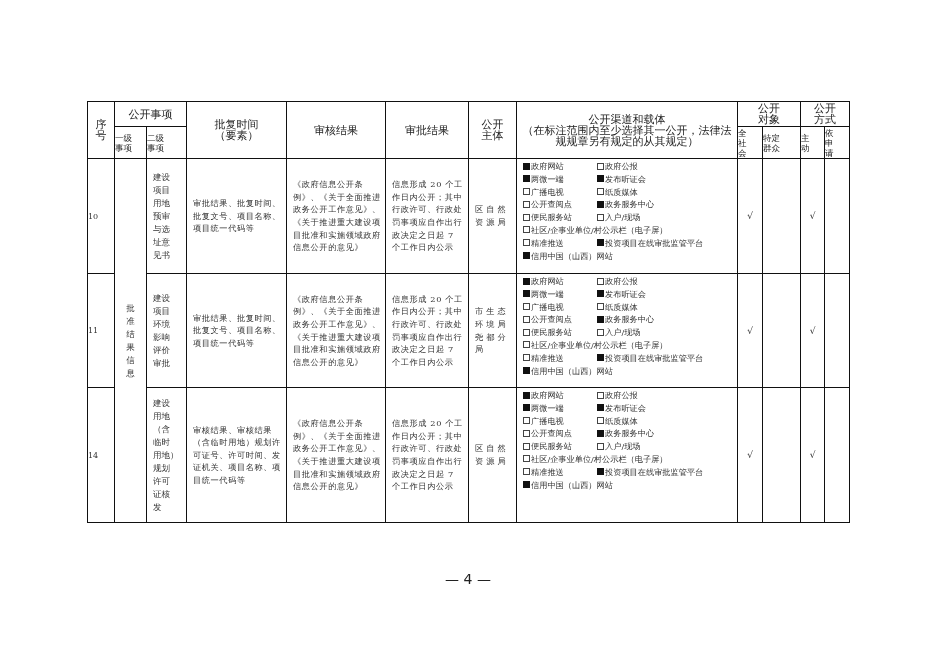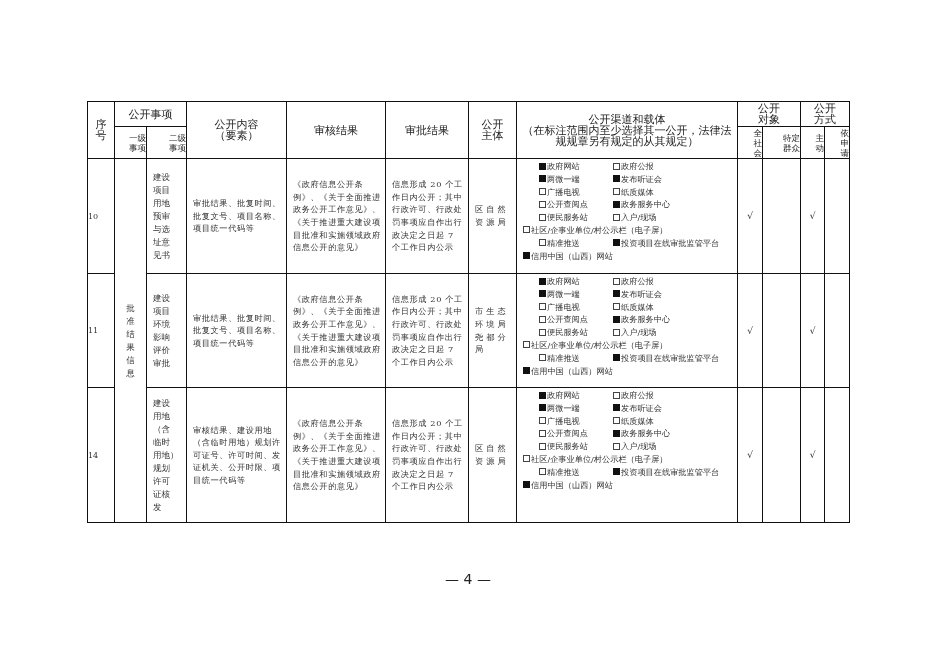--- a/index.html
+++ b/index.html
@@ -38,21 +38,21 @@
     }
     .hdr {
       font-size: 11px;
       line-height: 11px;
       text-align: center;
       color: #222;
     }
     .hdr-small {
       font-size: 8.5px;
       line-height: 10px;
-      text-align: right;
+      text-align: left;
       color: #222;
     }
     .cell-text {
       font-family: "DejaVu Serif", serif;
       font-size: 8.2px;
       line-height: 12.6px;
       color: #333;
       letter-spacing: 0.6px;
     }
     .seq {
@@ -78,21 +78,21 @@
     .channels {
       font-family: "DejaVu Serif", serif;
       font-size: 8.2px;
       line-height: 12.8px;
       color: #333;
       padding-left: 6px !important;
       vertical-align: top !important;
       padding-top: 1px !important;
     }
     .ch-line { white-space: nowrap; }
-    .ch-pair { display: inline-block; width: 74px; margin-left: 16px; }
+    .ch-pair { display: inline-block; width: 74px; }
     .box {
       display: inline-block;
       width: 7px; height: 7px;
       margin-right: 1px;
       vertical-align: -0.5px;
       box-sizing: border-box;
     }
     .box.on { background: #111; border: 1px solid #111; }
     .box.off { background: #fff; border: 1px solid #444; }
     .check {
@@ -128,21 +128,21 @@
       <col style="width:25px">
       <col style="width:38px">
       <col style="width:24px">
       <col style="width:25px">
     </colgroup>
     <thead>
       <tr style="height:25px">
         <th rowspan="2" class="hdr" style="white-space:pre-line">序
 号</th>
         <th colspan="2" class="hdr">公开事项</th>
-        <th rowspan="2" class="hdr" style="white-space:pre-line">公开内容
+        <th rowspan="2" class="hdr" style="white-space:pre-line">批复时间
 （要素）</th>
         <th rowspan="2" class="hdr">审核结果</th>
         <th rowspan="2" class="hdr">审批结果</th>
         <th rowspan="2" class="hdr" style="white-space:pre-line">公开
 主体</th>
         <th rowspan="2" class="hdr" style="white-space:pre-line; padding:0 4px">公开渠道和载体
 （在标注范围内至少选择其一公开，法律法规规章另有规定的从其规定）</th>
         <th colspan="2" class="hdr" style="white-space:pre-line">公开
 对象</th>
         <th colspan="2" class="hdr" style="white-space:pre-line">公开
@@ -234,21 +234,21 @@
         <td class="seq">14</td>
         <td class="vert-text" style="white-space:pre-line">建设
 用地
 （含
 临时
 用地）
 规划
 许可
 证核
 发</td>
-        <td class="cell-text pad">审核结果、建设用地（含临时用地）规划许可证号、许可时间、发证机关、公开时限、项目统一代码等</td>
+        <td class="cell-text pad">审核结果、审核结果（含临时用地）规划许可证号、许可时间、发证机关、项目名称、项目统一代码等</td>
         <td class="cell-text pad">《政府信息公开条例》、《关于全面推进政务公开工作意见》、《关于推进重大建设项目批准和实施领域政府信息公开的意见》</td>
         <td class="cell-text pad">信息形成 20 个工作日内公开；其中行政许可、行政处罚事项应自作出行政决定之日起 7 个工作日内公示</td>
         <td class="cell-text pad" style="letter-spacing:3px">区自然资源局</td>
         <td class="channels">
             <div class="ch-line"><span class="ch-pair"><span class="box on"></span><span>政府网站</span></span><span><span class="box off"></span><span>政府公报</span></span></div>
             <div class="ch-line"><span class="ch-pair"><span class="box on"></span><span>两微一端</span></span><span><span class="box on"></span><span>发布听证会</span></span></div>
             <div class="ch-line"><span class="ch-pair"><span class="box off"></span><span>广播电视</span></span><span><span class="box off"></span><span>纸质媒体</span></span></div>
             <div class="ch-line"><span class="ch-pair"><span class="box off"></span><span>公开查阅点</span></span><span><span class="box on"></span><span>政务服务中心</span></span></div>
             <div class="ch-line"><span class="ch-pair"><span class="box off"></span><span>便民服务站</span></span><span><span class="box off"></span><span>入户/现场</span></span></div>
             <div class="ch-line"><span><span class="box off"></span><span>社区/企事业单位/村公示栏（电子屏）</span></span></div>

